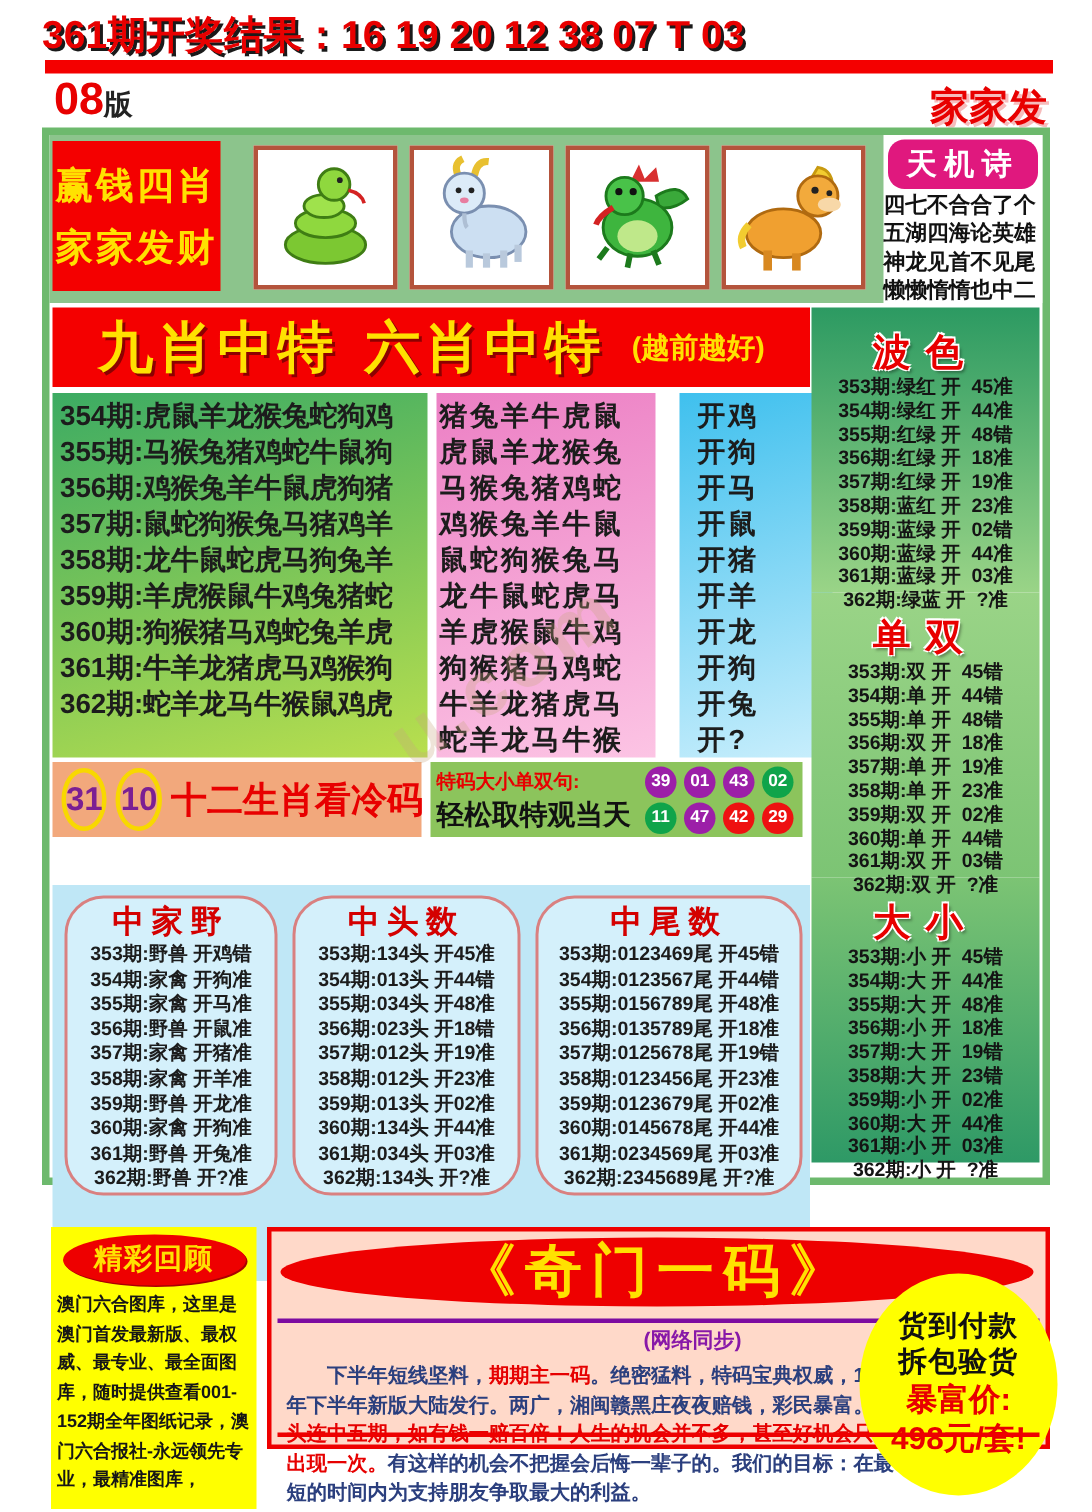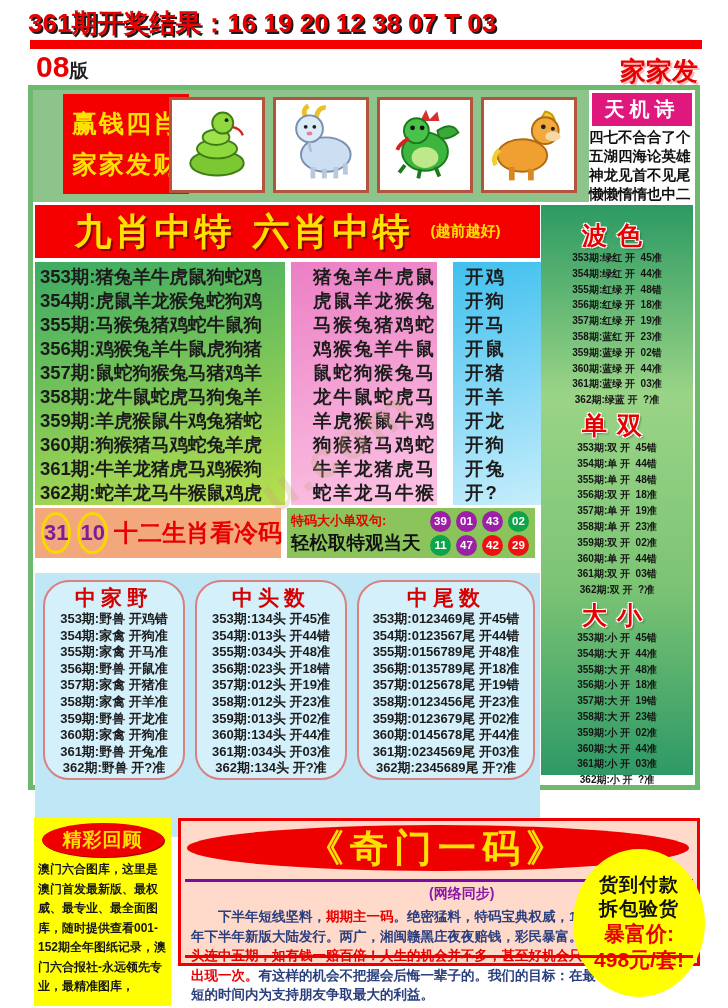--- a/index.html
+++ b/index.html
@@ -16,78 +16,78 @@
   .ed-suffix{color:#222;font-size:19px;font-weight:bold;}
   .brand{right:30px;top:54px;color:#e80000;font-size:26px;font-weight:bold;
          text-shadow:2px 2px 0 #f6bcbc;}
 
   
   .frame{left:28px;top:85px;width:672px;height:705px;border:5px solid #6db96d;
          background:#ffffff;box-sizing:border-box;}
   .frame>.abs{position:absolute;}
 
   .zstrip{left:0;top:0;width:662px;height:112px;background:#8cc48c;}
-  .promo{left:2px;top:4px;width:126px;height:100px;background:#f40000;
+  .promo{left:2px;top:4px;width:112px;height:100px;background:#f40000;
          color:#ffe100;font-size:25px;font-weight:bold;text-align:center;
-         display:flex;flex-direction:column;justify-content:center;gap:8px;letter-spacing:2px;margin-left:28px;}
+         display:flex;flex-direction:column;justify-content:center;gap:8px;letter-spacing:2px;}
   .zframe{top:7px;width:96px;height:96px;background:#ffffff;border:3px solid #b4543c;
           box-sizing:border-box;display:flex;align-items:center;justify-content:center;}
   .zf1{left:136px;} .zf2{left:240px;} .zf3{left:344px;} .zf4{left:448px;}
   .tianji{left:556px;top:0;width:106px;height:112px;background:#ffffff;}
   .tj-title{margin:3px 3px 2px 3px;background:#e0187e;color:#ffffff;font-weight:bold;
-            font-size:20px;text-align:center;letter-spacing:5px;padding:3px 0;}
+            font-size:20px;text-align:center;letter-spacing:5px;padding:3px 0;border-radius:11px;}
   .tj-lines div{font-size:14.5px;line-height:19px;color:#111;white-space:nowrap;font-weight:600;}
 
   .banner{left:2px;top:115px;width:505px;height:53px;background:#f40000;
           display:flex;align-items:center;justify-content:center;gap:18px;}
   .b-main{color:#ffe100;font-size:37px;font-weight:bold;letter-spacing:3px;
           text-shadow:2px 2px 0 #8c0000;white-space:nowrap;}
-  .b-note{color:#ffe100;font-size:15px;font-weight:bold;white-space:nowrap;}
+  .b-note{color:#ffe100;font-size:19px;font-weight:bold;white-space:nowrap;}
 
   .panel{top:172px;height:243px;box-sizing:border-box;padding-top:3px;}
   .panel div{font-size:18.5px;line-height:24px;color:#1c1c1c;font-weight:600;white-space:nowrap;}
   .p-nine{left:2px;width:250px;background:linear-gradient(165deg,#3cab63,#b9df4e);padding-left:5px;}
-  .p-six{left:258px;width:146px;background:linear-gradient(165deg,#ec7fc4,#fcc4e4);padding-left:22px;}
+  .p-six{left:258px;width:146px;background:linear-gradient(165deg,#ec7fc4,#fcc4e4);padding-left:2px;}
   .p-six div{letter-spacing:2px;}
   .p-open{left:420px;width:102px;background:linear-gradient(165deg,#3fc0ee,#c8eefc);padding-left:12px;}
   .p-open div{letter-spacing:2px;}
 
   .coldbox{left:2px;top:418px;width:246px;height:50px;background:#f2a87c;
            display:flex;align-items:center;gap:6px;padding-left:6px;box-sizing:border-box;}
   .circ{display:inline-block;width:36px;height:36px;border:3px solid #f8d800;border-radius:50%;
         color:#7b1f93;font-size:22px;font-weight:bold;text-align:center;line-height:36px;}
   .cold-label{color:#e80000;font-size:24px;font-weight:bold;white-space:nowrap;}
 
   .specialbox{left:254px;top:418px;width:248px;height:50px;background:#8cc45c;
               display:flex;align-items:center;box-sizing:border-box;padding:2px 4px;}
   .sp-text{flex:1;}
   .sp-l1{color:#e80000;font-size:13px;font-weight:bold;white-space:nowrap;}
   .sp-l2{color:#111;font-size:18.5px;font-weight:bold;white-space:nowrap;}
   .balls{display:grid;grid-template-columns:repeat(4,23px);gap:3px;}
   .ball{width:21px;height:21px;border-radius:50%;color:#fff;font-size:11.5px;font-weight:bold;
         text-align:center;line-height:21px;}
 
-  .bluepanel{left:2px;top:483px;width:505px;height:264px;background:#bfe7f6;}
+  .bluepanel{left:2px;top:500px;width:505px;height:264px;background:#bfe7f6;}
   .rbox{position:absolute;top:7px;height:200px;background:#d4f0fb;border:2px solid #d98080;
         border-radius:26px;box-sizing:border-box;padding-top:2px;}
   .rb1{left:8px;width:142px;} .rb2{left:160px;width:152px;} .rb3{left:322px;width:178px;}
   .rb-title{color:#d40000;font-size:21px;font-weight:bold;text-align:center;letter-spacing:5px;
             line-height:27px;}
   .rb-rows div{font-size:13px;line-height:16.6px;color:#1c1c1c;font-weight:600;
                text-align:center;white-space:nowrap;}
 
   .rightcol{left:508px;top:115px;width:152px;height:572px;}
   .rsec{height:190px;padding-top:16px;box-sizing:border-box;}
   .rs1{background:linear-gradient(180deg,#2c9a62,#9ad487);}
   .rs2{background:linear-gradient(180deg,#9ad487,#7cc474);}
   .rs3{background:linear-gradient(180deg,#7cc474,#2e9966);}
   .rs-title{color:#e80000;font-size:25px;font-weight:bold;text-align:center;letter-spacing:10px;
             line-height:29px;text-shadow:1px 1px 0 #fff,-1px -1px 0 #fff,1px -1px 0 #fff,
             -1px 1px 0 #fff,2px 2px 2px rgba(0,0,0,.35);}
-  .rs-rows div{font-size:10px;line-height:15.8px;color:#141414;font-weight:600;
+  .rs-rows div{font-size:13px;line-height:15.8px;color:#141414;font-weight:600;
                text-align:center;white-space:pre;}
 
   
   .recap{left:34px;top:818px;width:137px;height:188px;background:#ffff00;box-sizing:border-box;}
   .recap-oval{margin:5px auto 3px auto;width:122px;height:34px;background:#ee0000;border-radius:50%;
               color:#ffe100;font-size:19px;font-weight:bold;text-align:center;line-height:34px;
               letter-spacing:1px;box-shadow:1px 1px 0 #a00;}
   .recap-text{padding:0 4px;font-size:12px;line-height:19.5px;color:#161616;font-weight:600;}
 
   .qimen{left:178px;top:818px;width:522px;height:148px;background:#ffd9c9;border:3px solid #ee0000;
@@ -186,21 +186,20 @@
     </div>
   </div>
 
   <div class="abs banner">
     <span class="b-main">九肖中特</span>
     <span class="b-main">六肖中特</span>
     <span class="b-note">(越前越好)</span>
   </div>
 
   <div class="abs panel p-nine">
-      <div>353期:猪兔羊牛虎鼠狗蛇鸡</div>
       <div>354期:虎鼠羊龙猴兔蛇狗鸡</div>
       <div>355期:马猴兔猪鸡蛇牛鼠狗</div>
       <div>356期:鸡猴兔羊牛鼠虎狗猪</div>
       <div>357期:鼠蛇狗猴兔马猪鸡羊</div>
       <div>358期:龙牛鼠蛇虎马狗兔羊</div>
       <div>359期:羊虎猴鼠牛鸡兔猪蛇</div>
       <div>360期:狗猴猪马鸡蛇兔羊虎</div>
       <div>361期:牛羊龙猪虎马鸡猴狗</div>
       <div>362期:蛇羊龙马牛猴鼠鸡虎</div>
     </div>

